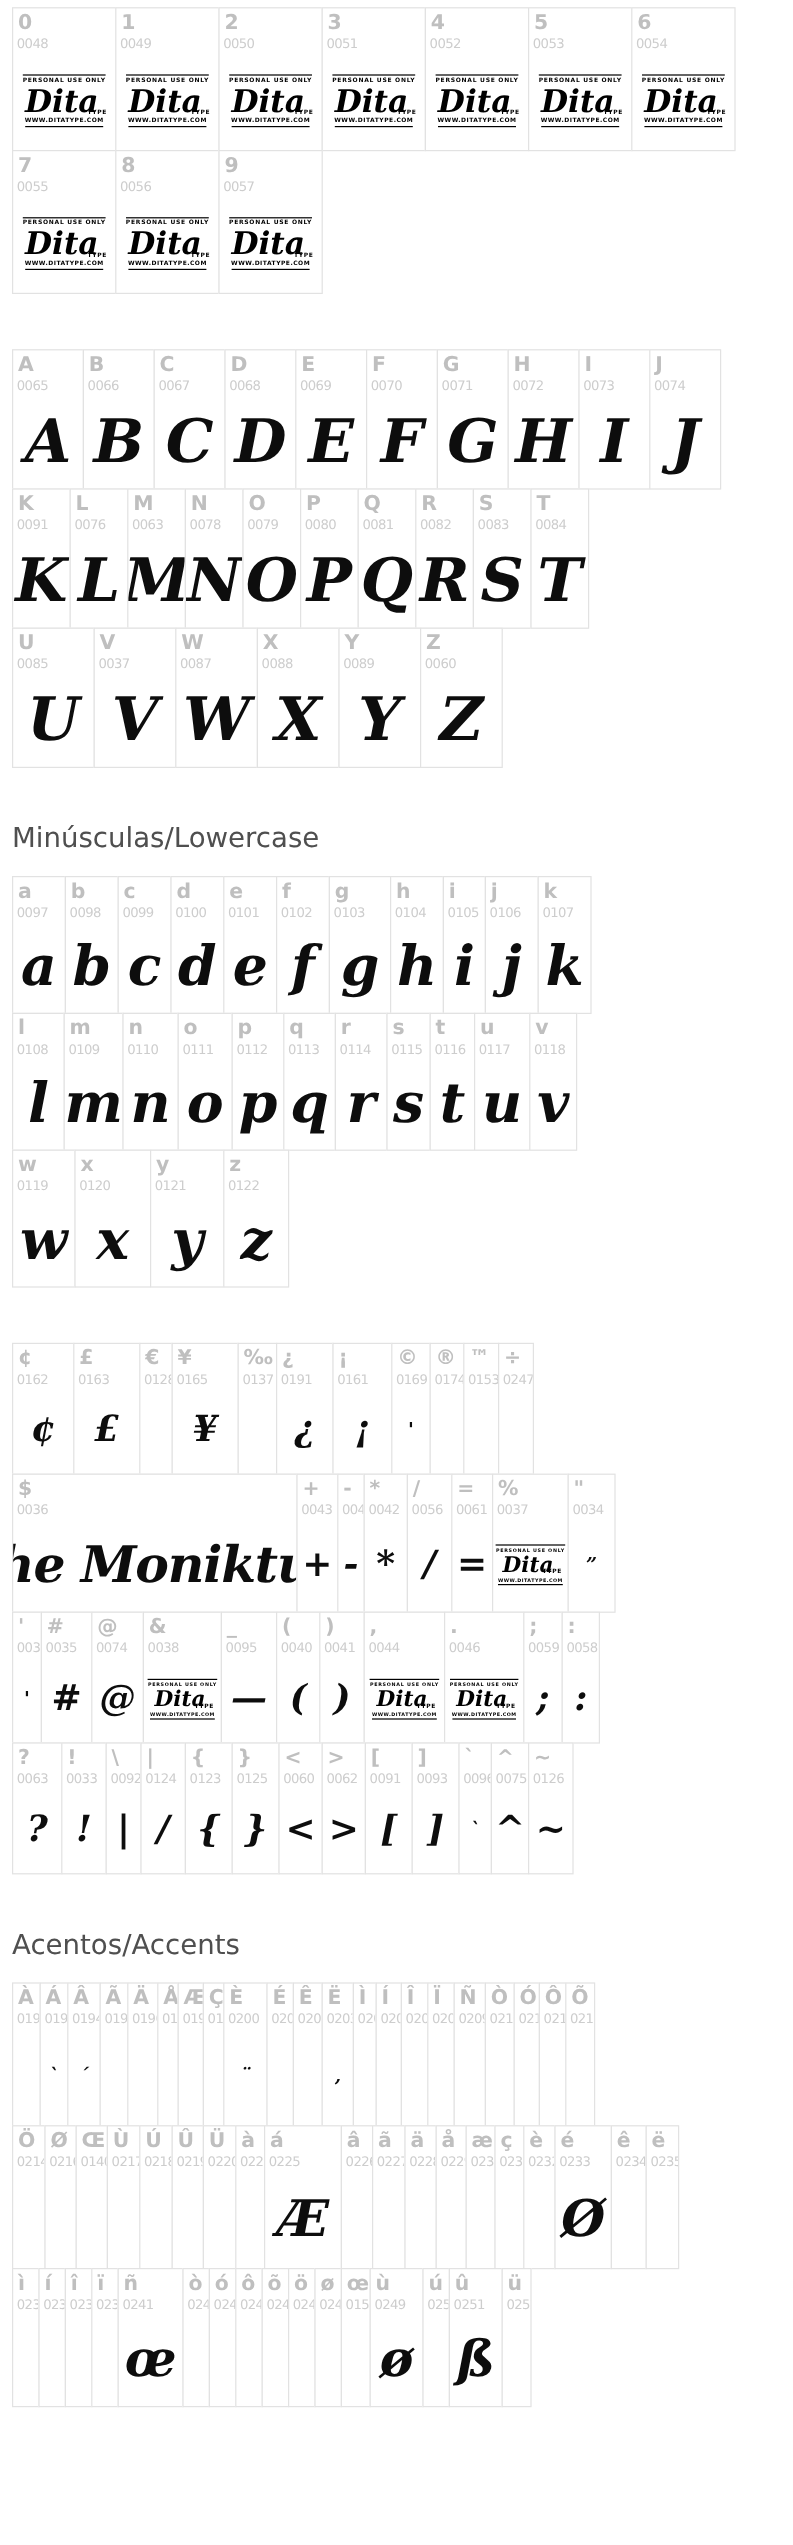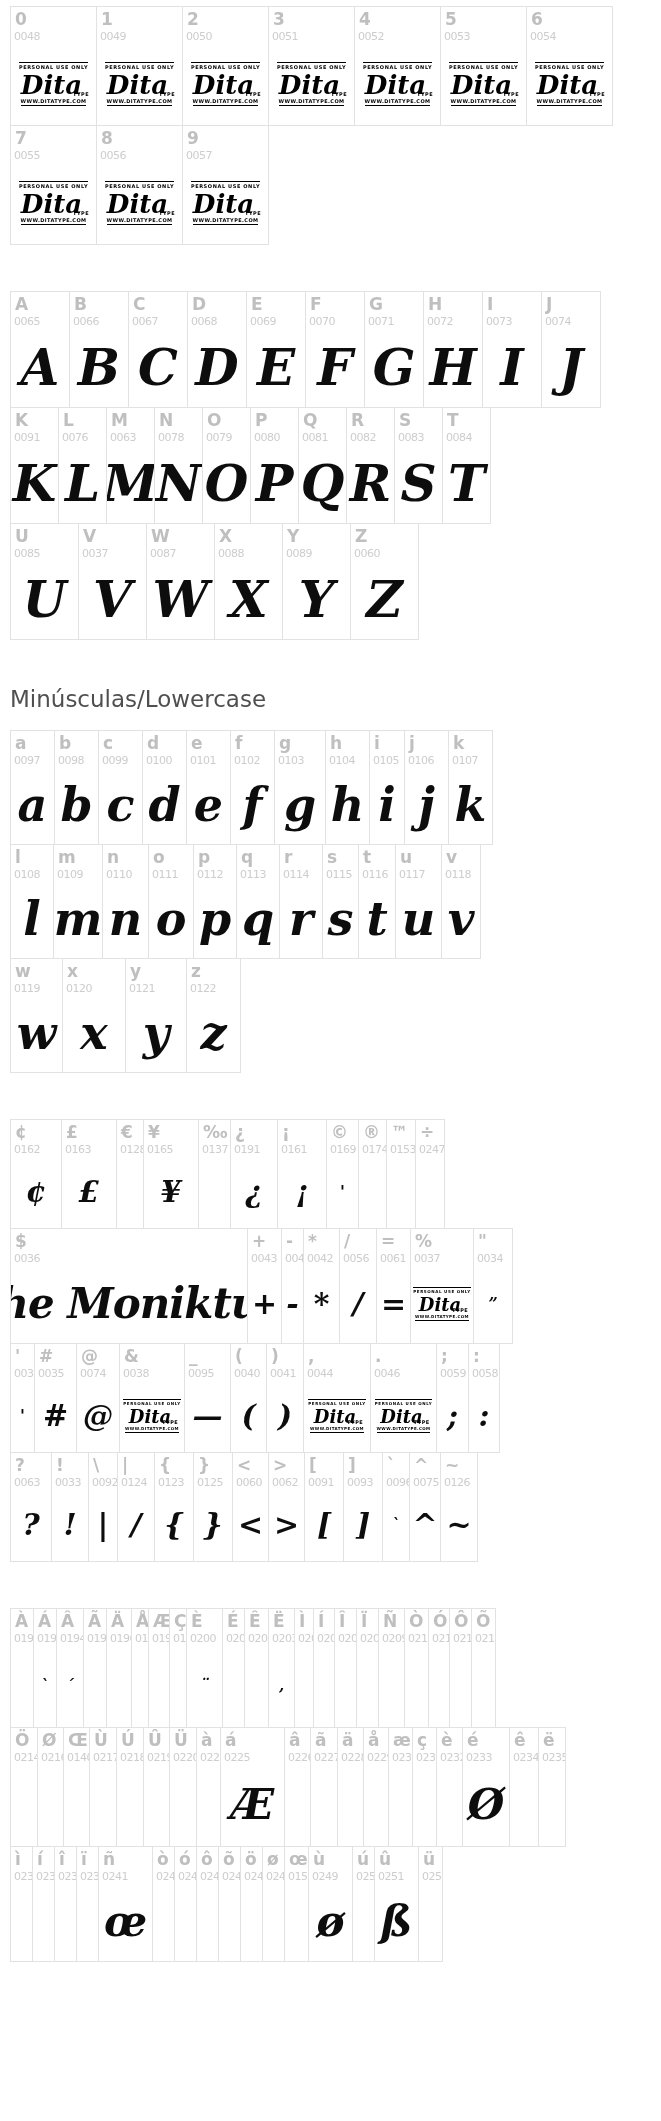--- a/index.html
+++ b/index.html
@@ -669,20 +669,21 @@
           <div class="glyph char">^</div>
         </div>
         <div class="cell" style="width: 38px; height: 110px;">
           <div class="ch">~</div>
           <div class="code">0126</div>
           <div class="glyph char">~</div>
         </div>
       </div>
     </section>
     <section class="sec sec-4">
+      <h2 class="sec-title">Acentos/Accents</h2>
       <div class="grid-row">
         <div class="cell" style="width: 24px; height: 120px;">
           <div class="ch">À</div>
           <div class="code">0192</div>
           <div class="glyph char"></div>
         </div>
         <div class="cell" style="width: 24px; height: 120px;">
           <div class="ch">Á</div>
           <div class="code">0193</div>
           <div class="glyph mark">`</div>

